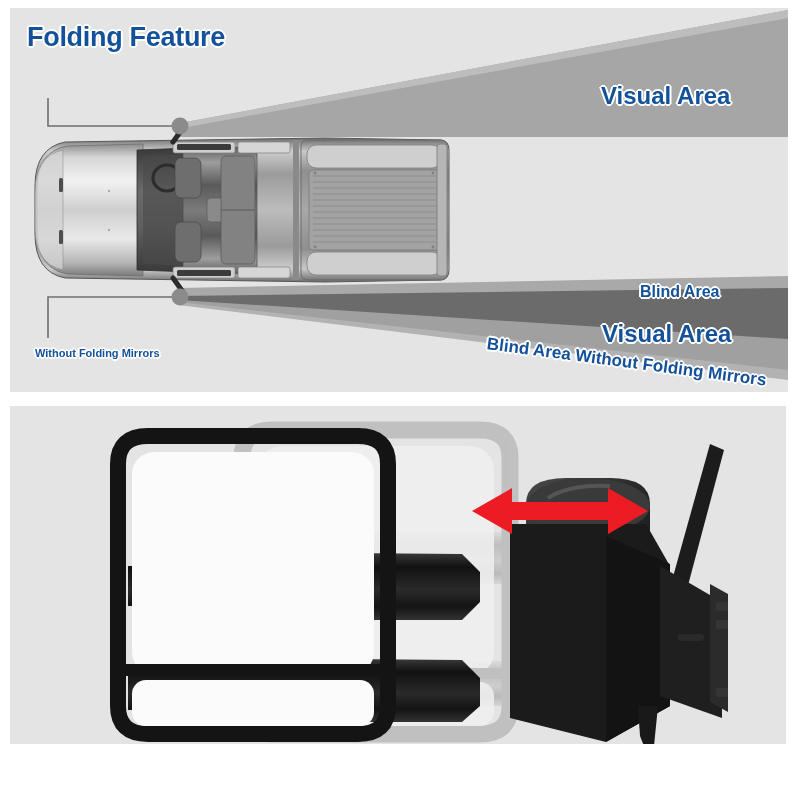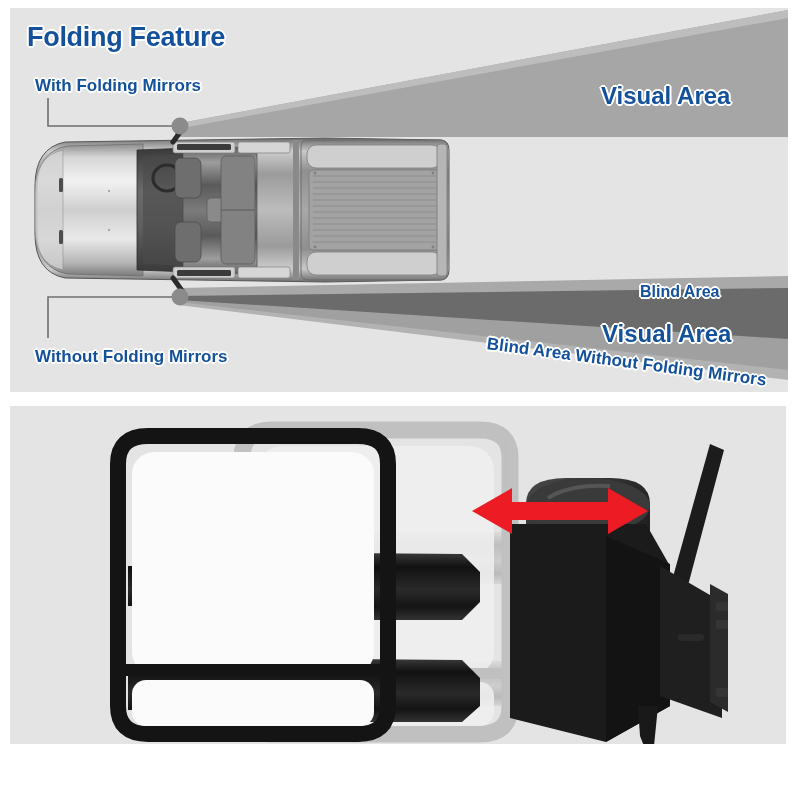--- a/index.html
+++ b/index.html
@@ -69,21 +69,21 @@
     left: 25px;
     top: 68px;
     font-size: 17px;
     z-index: 40;
   }
 
   #label-without {
     position: absolute;
     left: 25px;
     top: 339px;
-    font-size: 17px;
+    font-size: 11px;
     z-index: 40;
   }
 
   #label-visual-top {
     position: absolute;
     left: 591px;
     top: 74px;
     font-size: 24px;
     z-index: 40;
   }
@@ -301,21 +301,20 @@
 
       <polyline points="38,90 38,118 168,118" fill="none" stroke="#6f6f6f" stroke-width="1.6"></polyline>
       <circle cx="170" cy="118" r="8.5" fill="#8b8b8b"></circle>
 
       <polyline points="38,330 38,289 168,289" fill="none" stroke="#6f6f6f" stroke-width="1.6"></polyline>
       <circle cx="170" cy="289" r="8.5" fill="#8b8b8b"></circle>
     </svg>
 
     <div class="blue-text" id="page-title">Folding Feature</div>
 
-    <div class="blue-text" id="label-with">With Folding Mirrors</div>
 
     <div class="blue-text" id="label-without">Without Folding Mirrors</div>
 
     <div class="blue-text" id="label-visual-top">Visual Area</div>
 
     <div class="blue-text" id="label-blind-area">Blind Area</div>
 
     <div class="blue-text" id="label-visual-bottom">Visual Area</div>
 
     <div class="blue-text" id="label-blind-without">Blind Area Without Folding Mirrors</div>

